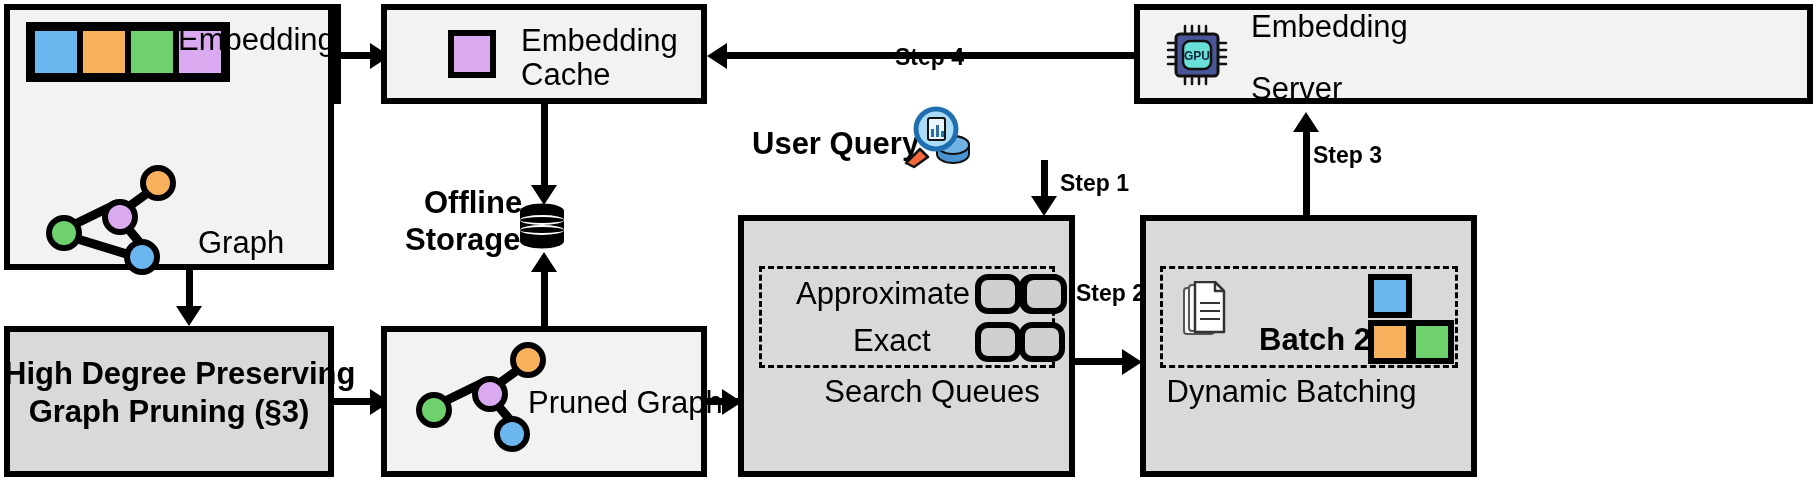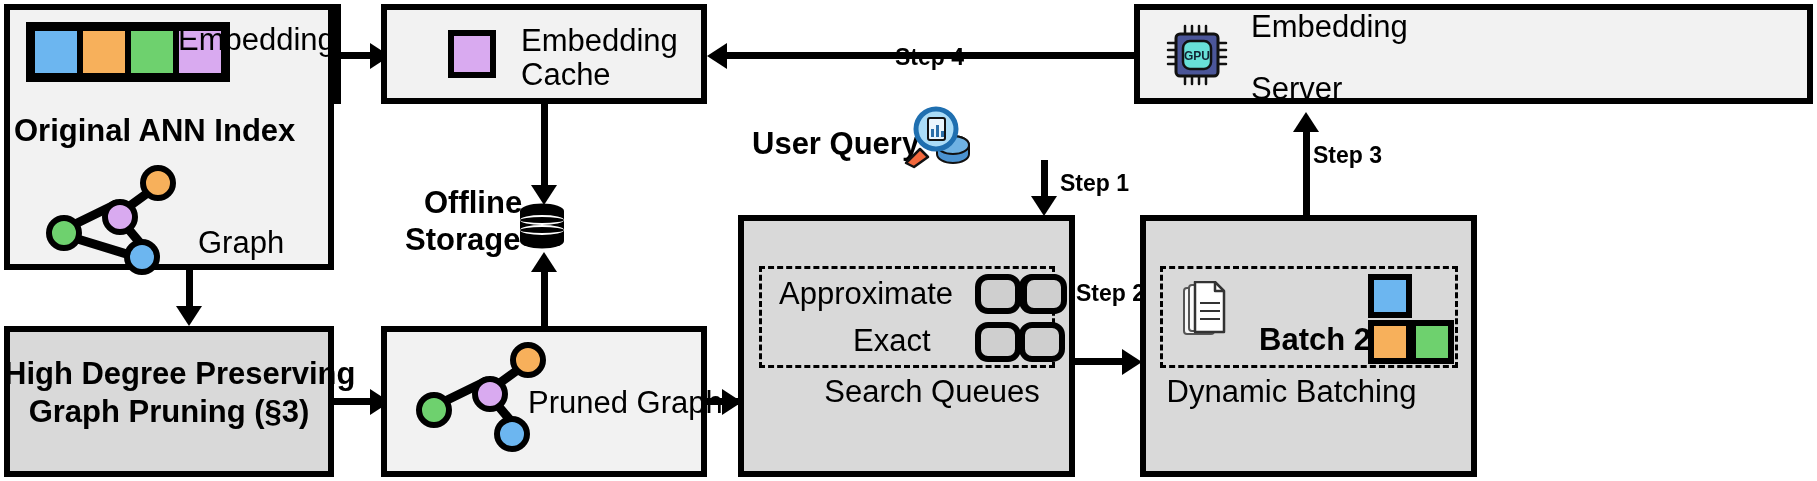--- a/index.html
+++ b/index.html
@@ -51,21 +51,20 @@
   </div>
 
   <div class="vecwrap" style="left:26px;top:22px;">
     <span style="background:#6cb6f0;"></span>
     <span style="background:#f7b05b;"></span>
     <span style="background:#6ed16e;"></span>
     <span style="background:#d9aaf0;"></span>
   </div>
   <div class="txt t-plain" style="left:178px;top:22px;">Embedding</div>
 
-  <div class="txt t-title" style="left:14px;top:113px;width:312px;">Original ANN Index</div>
 
   <div style="position:absolute;left:40px;top:165px;width:130px;height:95px;">
     <div class="gedge" style="left:24px;top:60px;width:62px;transform:rotate(-26deg);"></div>
     <div class="gedge" style="left:78px;top:45px;width:48px;transform:rotate(-36deg);"></div>
     <div class="gedge" style="left:82px;top:52px;width:44px;transform:rotate(50deg);"></div>
     <div class="gedge" style="left:26px;top:66px;width:76px;transform:rotate(17deg);"></div>
     <div class="gnode" style="left:100px;top:0px;width:36px;height:36px;background:#f7b05b;"></div>
     <div class="gnode" style="left:62px;top:34px;width:36px;height:36px;background:#d9aaf0;"></div>
     <div class="gnode" style="left:6px;top:50px;width:36px;height:36px;background:#6ed16e;"></div>
     <div class="gnode" style="left:84px;top:74px;width:36px;height:36px;background:#6cb6f0;"></div>
@@ -146,21 +145,21 @@
   </div>
 
   <div class="ln vln" style="left:1041px;top:160px;height:40px;"></div>
   <div class="ah-d" style="left:1031px;top:196px;"></div>
   <div class="txt t-step" style="left:1060px;top:170px;">Step 1</div>
 
   <div class="box shade" style="left:738px;top:215px;width:337px;height:262px;"></div>
 
   <div class="dashed" style="left:759px;top:266px;width:296px;height:102px;"></div>
 
-  <div class="txt t-plain" style="left:779px;top:276px;">Approximate</div>
+  <div class="txt t-plain" style="left:796px;top:276px;">Approximate</div>
   <div class="slot" style="left:975px;top:274px;width:46px;height:40px;"></div>
   <div class="slot" style="left:1019px;top:274px;width:46px;height:40px;"></div>
   <div class="slot" style="left:1003px;top:274px;width:46px;height:40px;left:1021px;"></div>
 
   <div class="txt t-plain" style="left:853px;top:323px;">Exact</div>
   <div class="slot" style="left:975px;top:322px;width:46px;height:40px;"></div>
   <div class="slot" style="left:1019px;top:322px;width:46px;height:40px;"></div>
 
   <div class="txt t-plain ctr" style="left:738px;top:374px;width:388px;text-align:center;">Search Queues</div>
 

